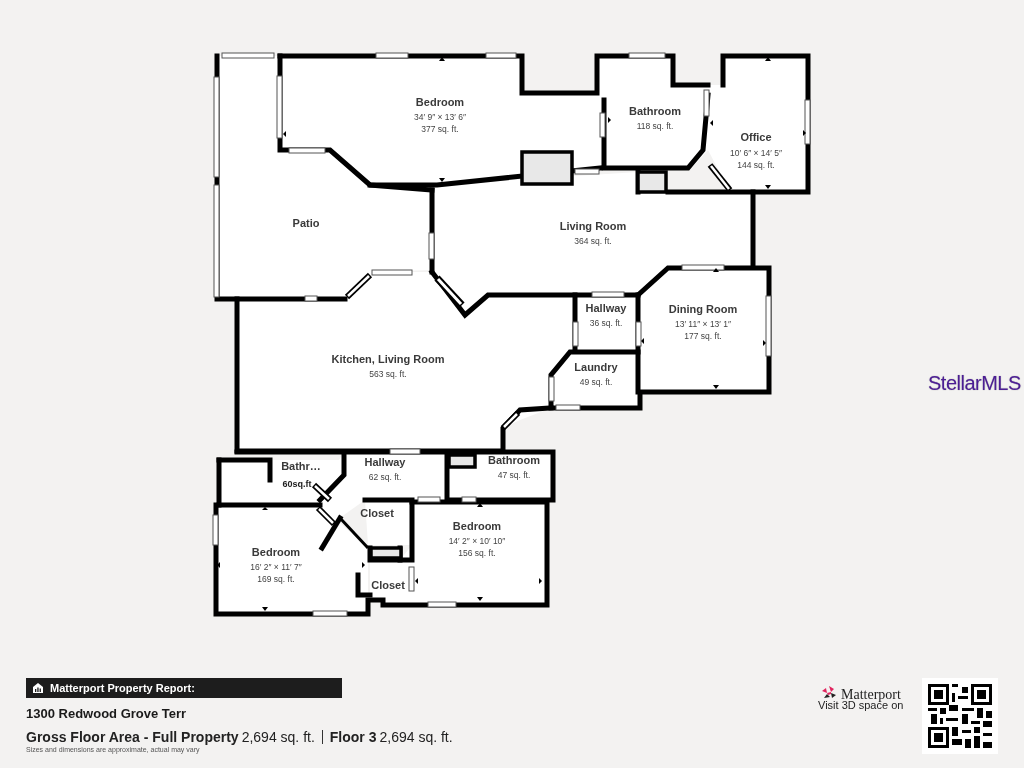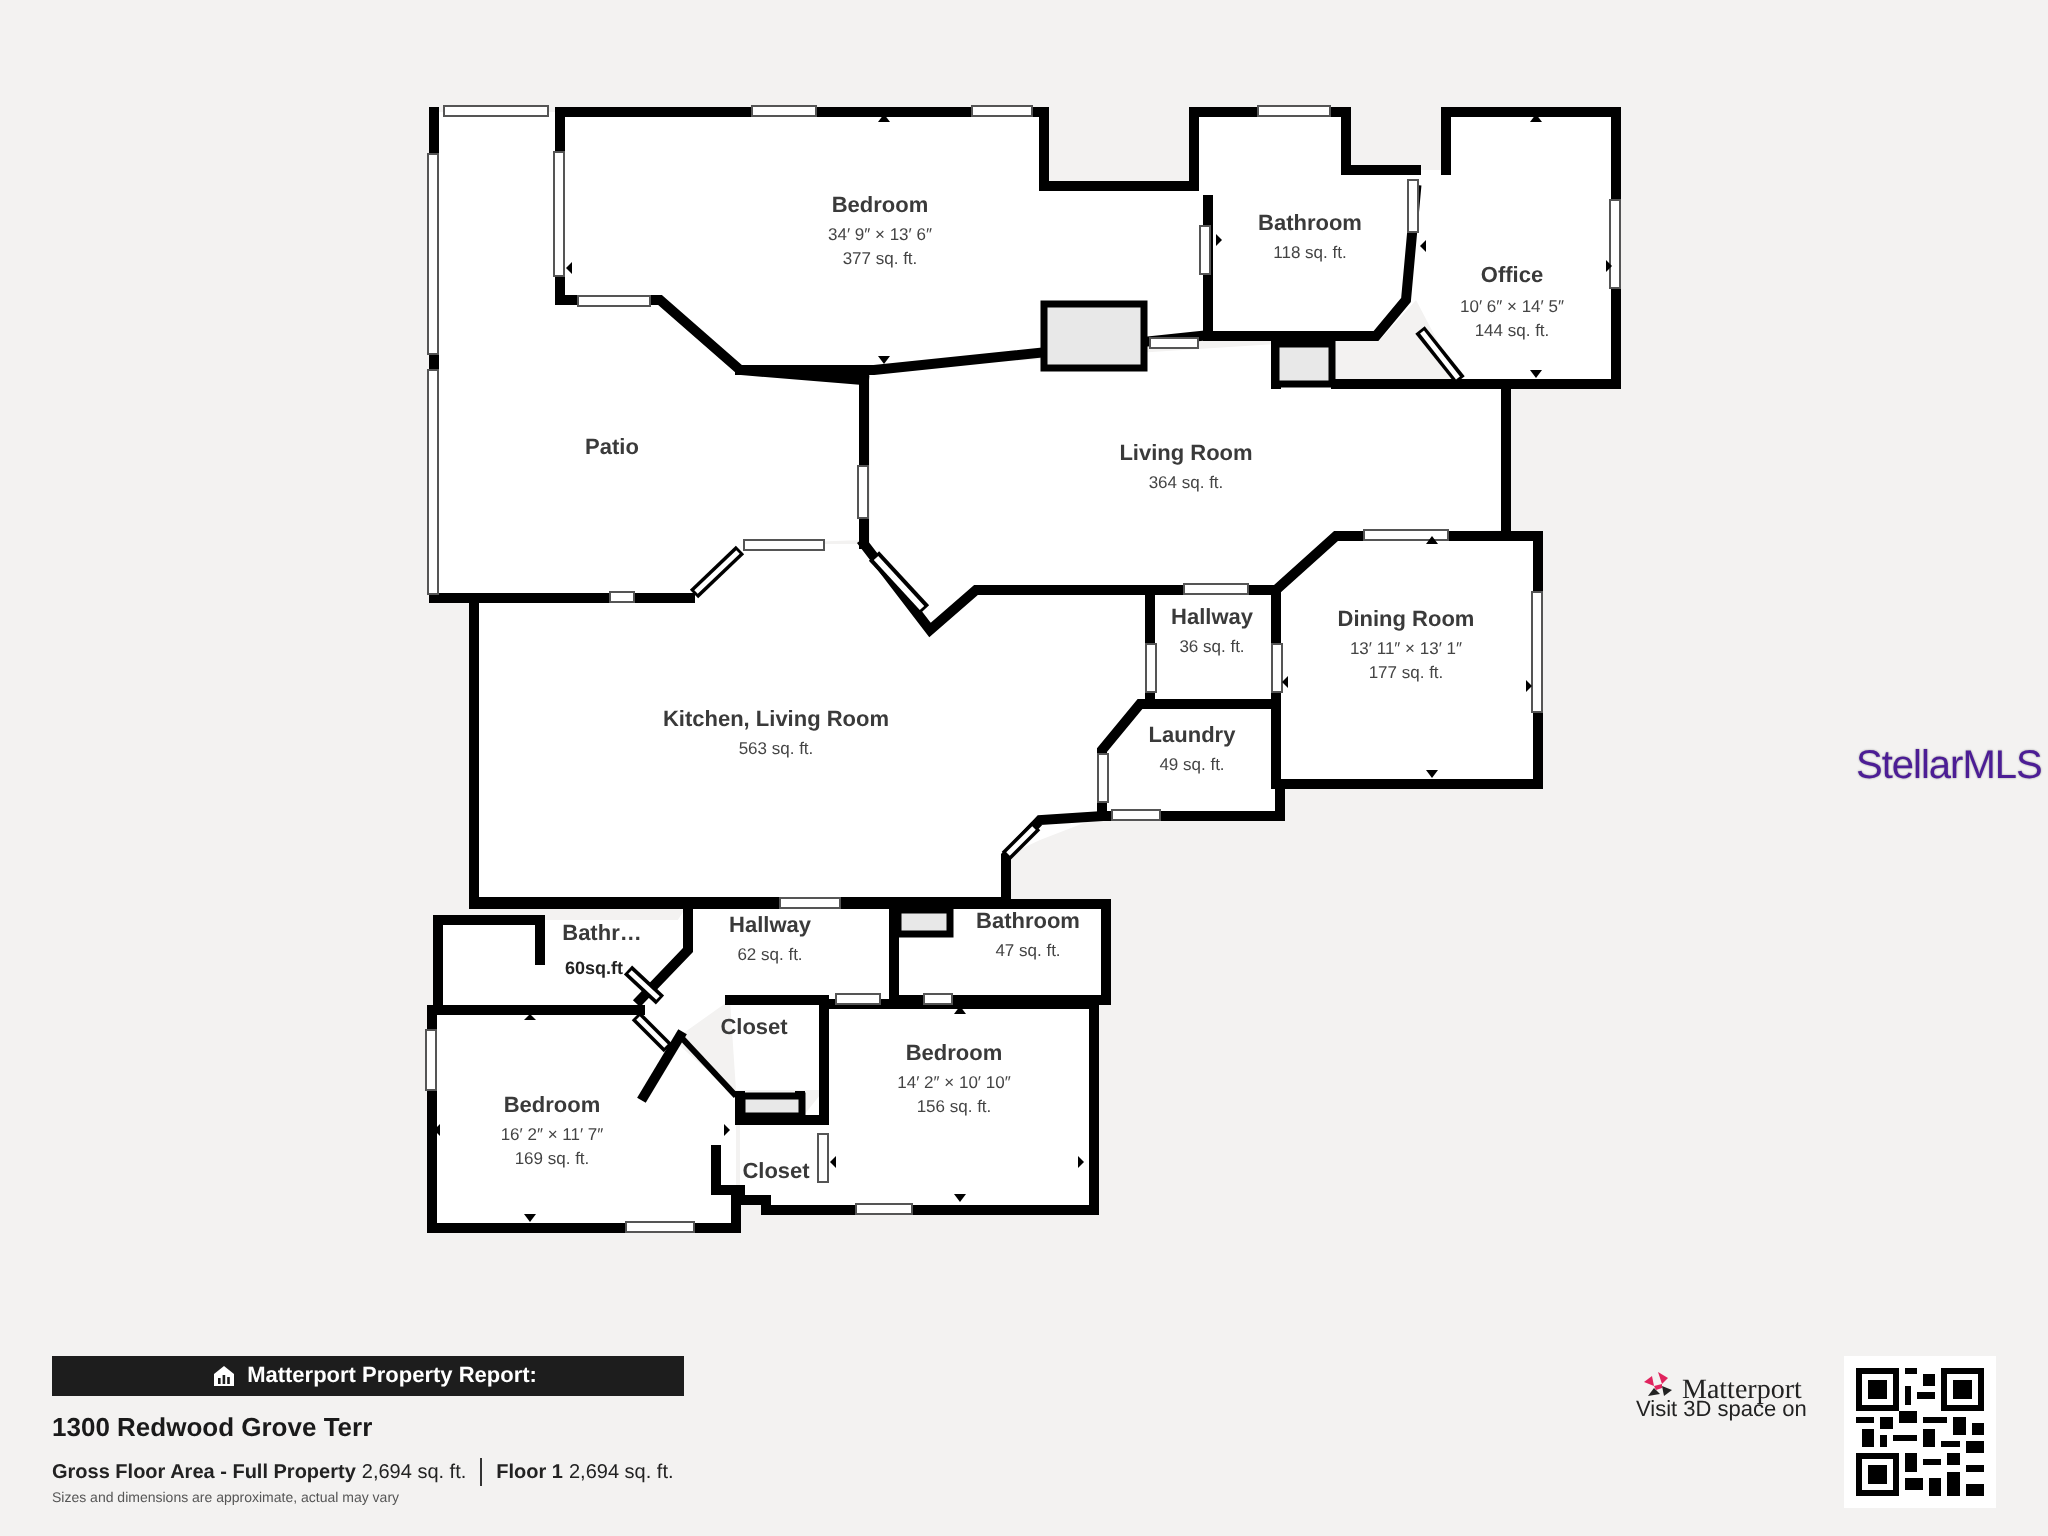--- a/index.html
+++ b/index.html
@@ -19,26 +19,26 @@
   .door-tick { fill: #000; }
   .lbl-name { font-family: "Liberation Sans", sans-serif; font-weight: bold; font-size: 11px; fill: #3a3a3a; text-anchor: middle; }
   .lbl-sub { font-family: "Liberation Sans", sans-serif; font-size: 8.5px; fill: #444; text-anchor: middle; }
   .lbl-sub-bold { font-family: "Liberation Sans", sans-serif; font-weight: bold; font-size: 9px; fill: #222; text-anchor: middle; }
   .watermark { position: absolute; left: 928px; top: 372px; font-size: 20px; color: #4c1d95; letter-spacing: -0.5px;
     text-shadow: 0 0 1px #bbb, 0 0 1px #bbb; font-weight: normal; }
 
   .report-bar {
     position: absolute; left: 26px; top: 678px; width: 316px; height: 20px;
     background: #1d1d1d; color: #fff; display: flex; align-items: center;
-    font-weight: bold; font-size: 11px; justify-content: center;
+    font-weight: bold; font-size: 11px;
   }
   .report-bar .icon { width: 12px; height: 12px; margin: 0 6px 0 6px; position: relative; }
   .report-bar .icon svg { display: block; }
   .address { position: absolute; left: 26px; top: 706px; font-size: 13px; font-weight: bold; color: #1a1a1a; }
-  .area-line { position: absolute; left: 26px; top: 729px; font-size: 10px; color: #222; display: flex; align-items: center; white-space: nowrap; }
+  .area-line { position: absolute; left: 26px; top: 729px; font-size: 14px; color: #222; display: flex; align-items: center; white-space: nowrap; }
   .area-line b { font-weight: bold; margin-right: 3px; }
   .area-line .sep { display: inline-block; width: 1px; height: 14px; background: #333; margin: 0 7px; }
   .disclaimer { position: absolute; left: 26px; top: 746px; font-size: 7px; color: #555; }
 
   .visit-text { position: absolute; left: 818px; top: 699px; font-size: 11px; color: #222; }
   .mp-logo { position: absolute; left: 821px; top: 685px; display: flex; align-items: center; }
   .mp-logo .name { font-family: "Liberation Serif", serif; font-size: 14px; color: #222; margin-left: 4px; }
   .qr { position: absolute; left: 922px; top: 678px; width: 76px; height: 76px; background: #fff; }
 </style>
 </head>
@@ -250,21 +250,21 @@
   </span>
   <span>Matterport Property Report:</span>
 </div>
 
 <div class="address">1300 Redwood Grove Terr</div>
 
 <div class="area-line">
   <b>Gross Floor Area - Full Property</b>
   <span>2,694 sq. ft.</span>
   <span class="sep"></span>
-  <b>Floor 1</b>
+  <b>Floor 3</b>
   <span>2,694 sq. ft.</span>
 </div>
 
 <div class="disclaimer">Sizes and dimensions are approximate, actual may vary</div>
 
 <div class="visit-text">Visit 3D space on</div>
 <div class="mp-logo">
   <span>
     <svg width="16" height="16" viewBox="0 0 16 16">
       <polygon points="8,1 13,4 10,7" fill="#e0245e"></polygon>

